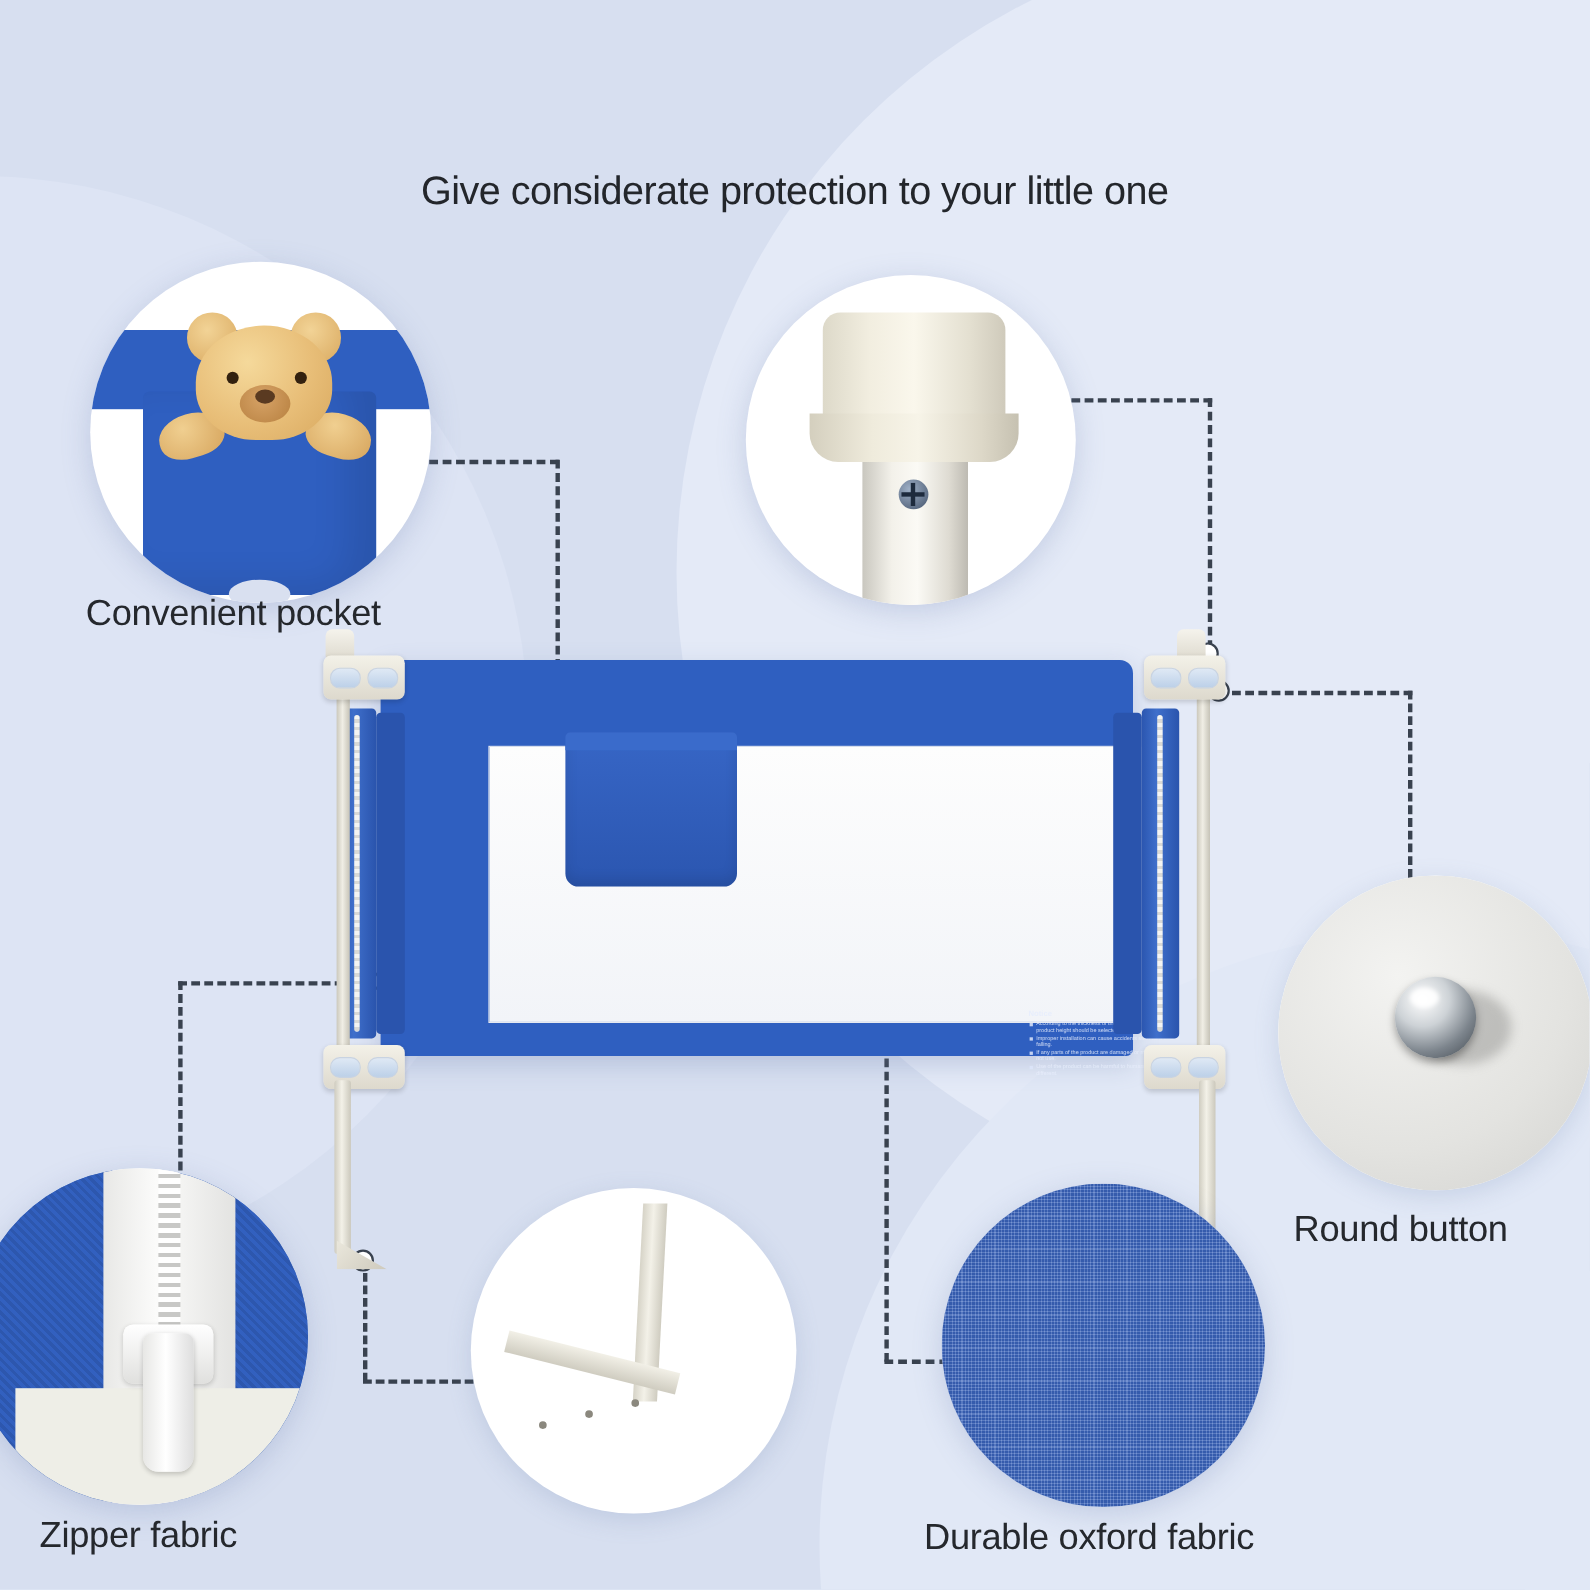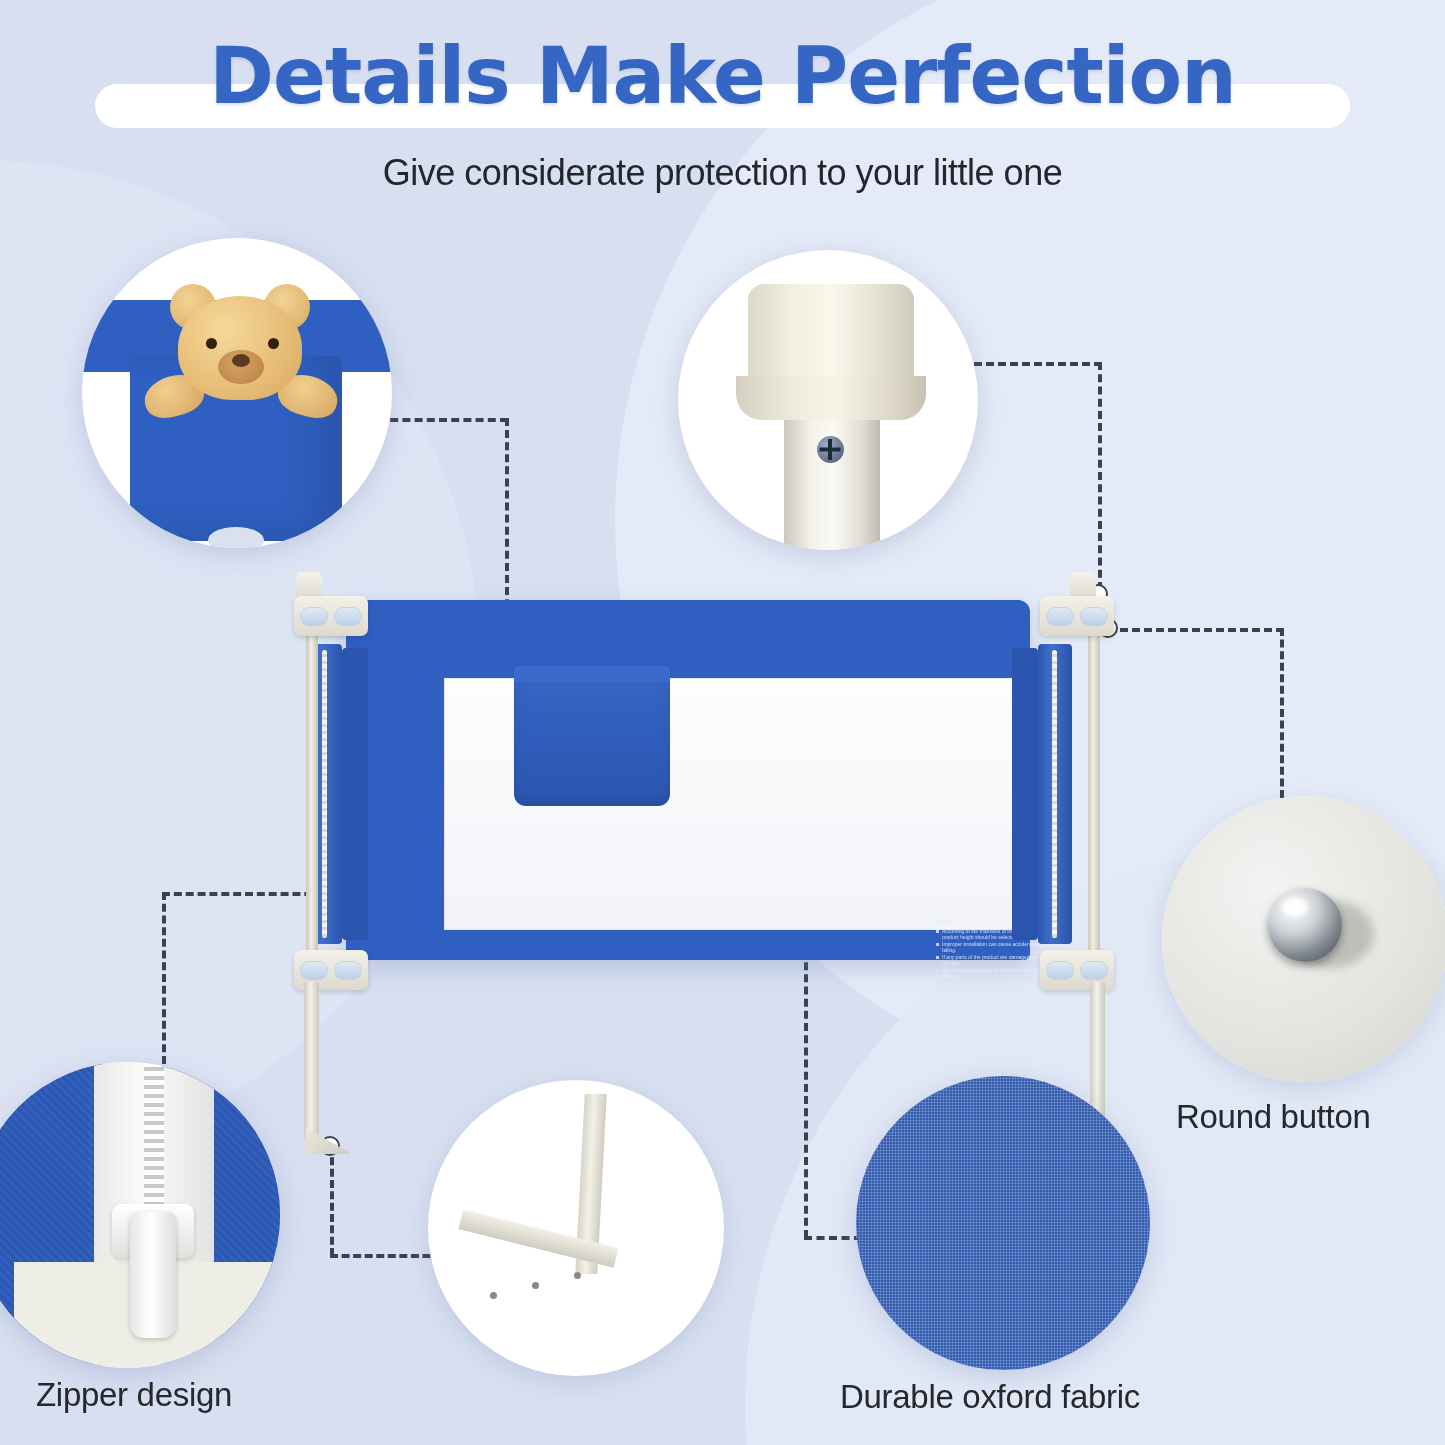--- a/index.html
+++ b/index.html
@@ -290,24 +290,20 @@
 </style>
 </head>
 <body>
 
 <div class="stage">
 
   <div class="bg-arc-1"></div>
   <div class="bg-arc-2"></div>
   <div class="bg-arc-3"></div>
 
-  <div class="title-wrap">
-    <div class="title-bar"></div>
-    <div class="title">Details Make Perfection</div>
-  </div>
   <div class="subtitle">Give considerate protection to your little one</div>
 
   <div class="dash-h" style="left:378px;top:418px;width:130px;"></div>
   <div class="dash-v" style="left:505px;top:418px;height:322px;"></div>
   <div class="dot" style="left:495px;top:734px;"></div>
 
   <div class="dash-h" style="left:962px;top:362px;width:140px;"></div>
   <div class="dash-v" style="left:1098px;top:362px;height:228px;"></div>
   <div class="dot" style="left:1088px;top:584px;"></div>
 
@@ -382,20 +378,21 @@
     <div class="bear-ear l"></div>
     <div class="bear-ear r"></div>
     <div class="bear-paw l"></div>
     <div class="bear-paw r"></div>
     <div class="bear"></div>
     <div class="bear-eye l"></div>
     <div class="bear-eye r"></div>
     <div class="bear-muz"></div>
     <div class="bear-nose"></div>
   </div>
+  <div class="c-label" style="left:78px;top:538px;">Convenient pocket</div>
 
   <div class="circle" style="left:678px;top:250px;width:300px;height:300px;">
     <div class="cc-tube"></div>
     <div class="cc-cap"></div>
     <div class="cc-ring"></div>
     <div class="cc-screw"></div>
   </div>
 
   <div class="circle plain" style="left:1162px;top:796px;width:286px;height:286px;">
     <div class="mb-plate"></div>
@@ -406,21 +403,21 @@
 
   <div class="circle" style="left:-26px;top:1062px;width:306px;height:306px;">
     <div class="zp-left"></div>
     <div class="zp-right"></div>
     <div class="zp-tape"></div>
     <div class="zp-teeth"></div>
     <div class="zp-base"></div>
     <div class="zp-slider"></div>
     <div class="zp-pull"></div>
   </div>
-  <div class="c-label" style="left:36px;top:1376px;">Zipper design</div>
+  <div class="c-label" style="left:36px;top:1376px;">Zipper fabric</div>
 
   <div class="circle plain" style="left:428px;top:1080px;width:296px;height:296px;">
     <div class="leg-v"></div>
     <div class="leg-h"></div>
     <div class="leg-hole" style="left:62px;top:212px;"></div>
     <div class="leg-hole" style="left:104px;top:202px;"></div>
     <div class="leg-hole" style="left:146px;top:192px;"></div>
   </div>
 
   <div class="circle" style="left:856px;top:1076px;width:294px;height:294px;">

